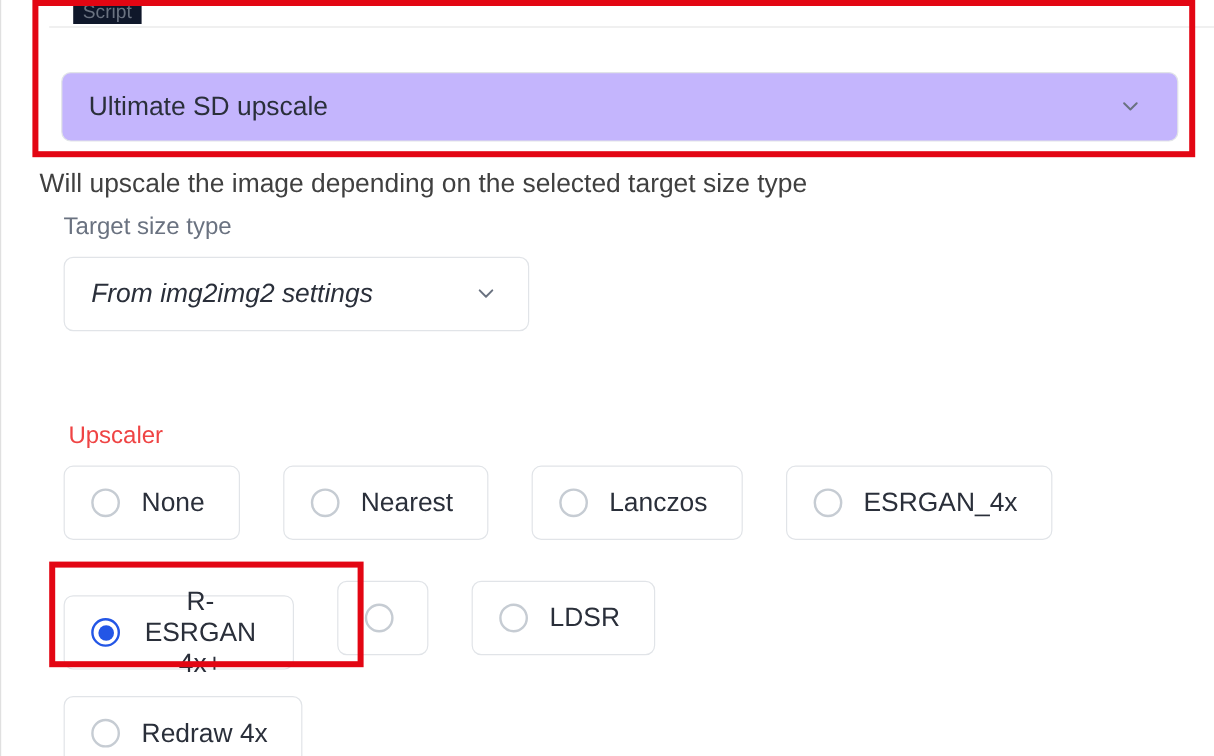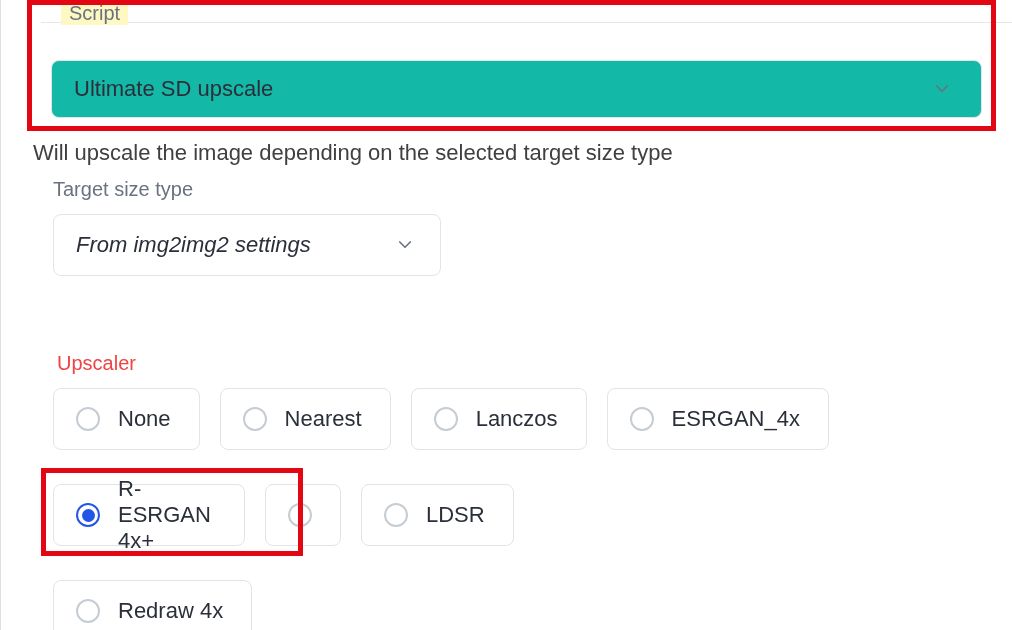--- a/index.html
+++ b/index.html
@@ -29,40 +29,40 @@
     left: 38px;
     right: 18px;
     top: 4px;
     height: 120px;
   }
   .script-legend {
     position: absolute;
     left: 22px;
     top: -2px;
     padding: 0 8px;
-    background: #fef9c3;
+    background: #0f172a;
     color: #6a7280;
-    font-size: 20px;
+    font-size: 16px;
     z-index: 3;
   }
   .script-select {
     position: absolute;
     left: 12px;
     right: 12px;
     top: 56px;
     height: 58px;
     border: 1px solid #e1e4e8;
     border-radius: 8px;
     display: flex;
     align-items: center;
     justify-content: space-between;
     padding: 0 30px 0 22px;
     font-size: 22px;
     color: #2a2f3a;
-    background: #14b8a6;
+    background: #c4b5fd;
     cursor: pointer;
   }
   .chevron-down {
     width: 18px;
     height: 18px;
     flex: 0 0 auto;
   }
   .chevron-down svg { display: block; }
   .red-box-1 {
     position: absolute;
@@ -118,21 +118,22 @@
     position: absolute;
     left: 56px;
     top: 352px;
     font-size: 20px;
     color: #ef4444;
   }
   .radio-row {
     position: absolute;
     left: 52px;
     display: flex;
-    gap: 20px;
+    gap: 36px;
+    text-align: center;
   }
   .radio-row.row1 { top: 388px; }
   .radio-row.row2 { top: 484px; }
   .radio-row.row3 { top: 580px; }
   .radio-chip {
     height: 62px;
     border: 1px solid #e1e4e8;
     border-radius: 8px;
     display: flex;
     align-items: center;
@@ -226,21 +227,21 @@
     </div>
     <div class="radio-chip">
       <span class="radio-circle"></span>
       <span>ESRGAN_4x</span>
     </div>
   </div>
 
   <div class="red-box-2"></div>
 
   <div class="radio-row row2">
-    <div class="radio-chip selected" style="width:192px;">
+    <div class="radio-chip selected" style="width:192px;margin-top:12px;">
       <span class="radio-circle"></span>
       <span>R-ESRGAN 4x+</span>
     </div>
     <div class="radio-chip">
       <span class="radio-circle"></span>
     </div>
     <div class="radio-chip">
       <span class="radio-circle"></span>
       <span>LDSR</span>
     </div>

